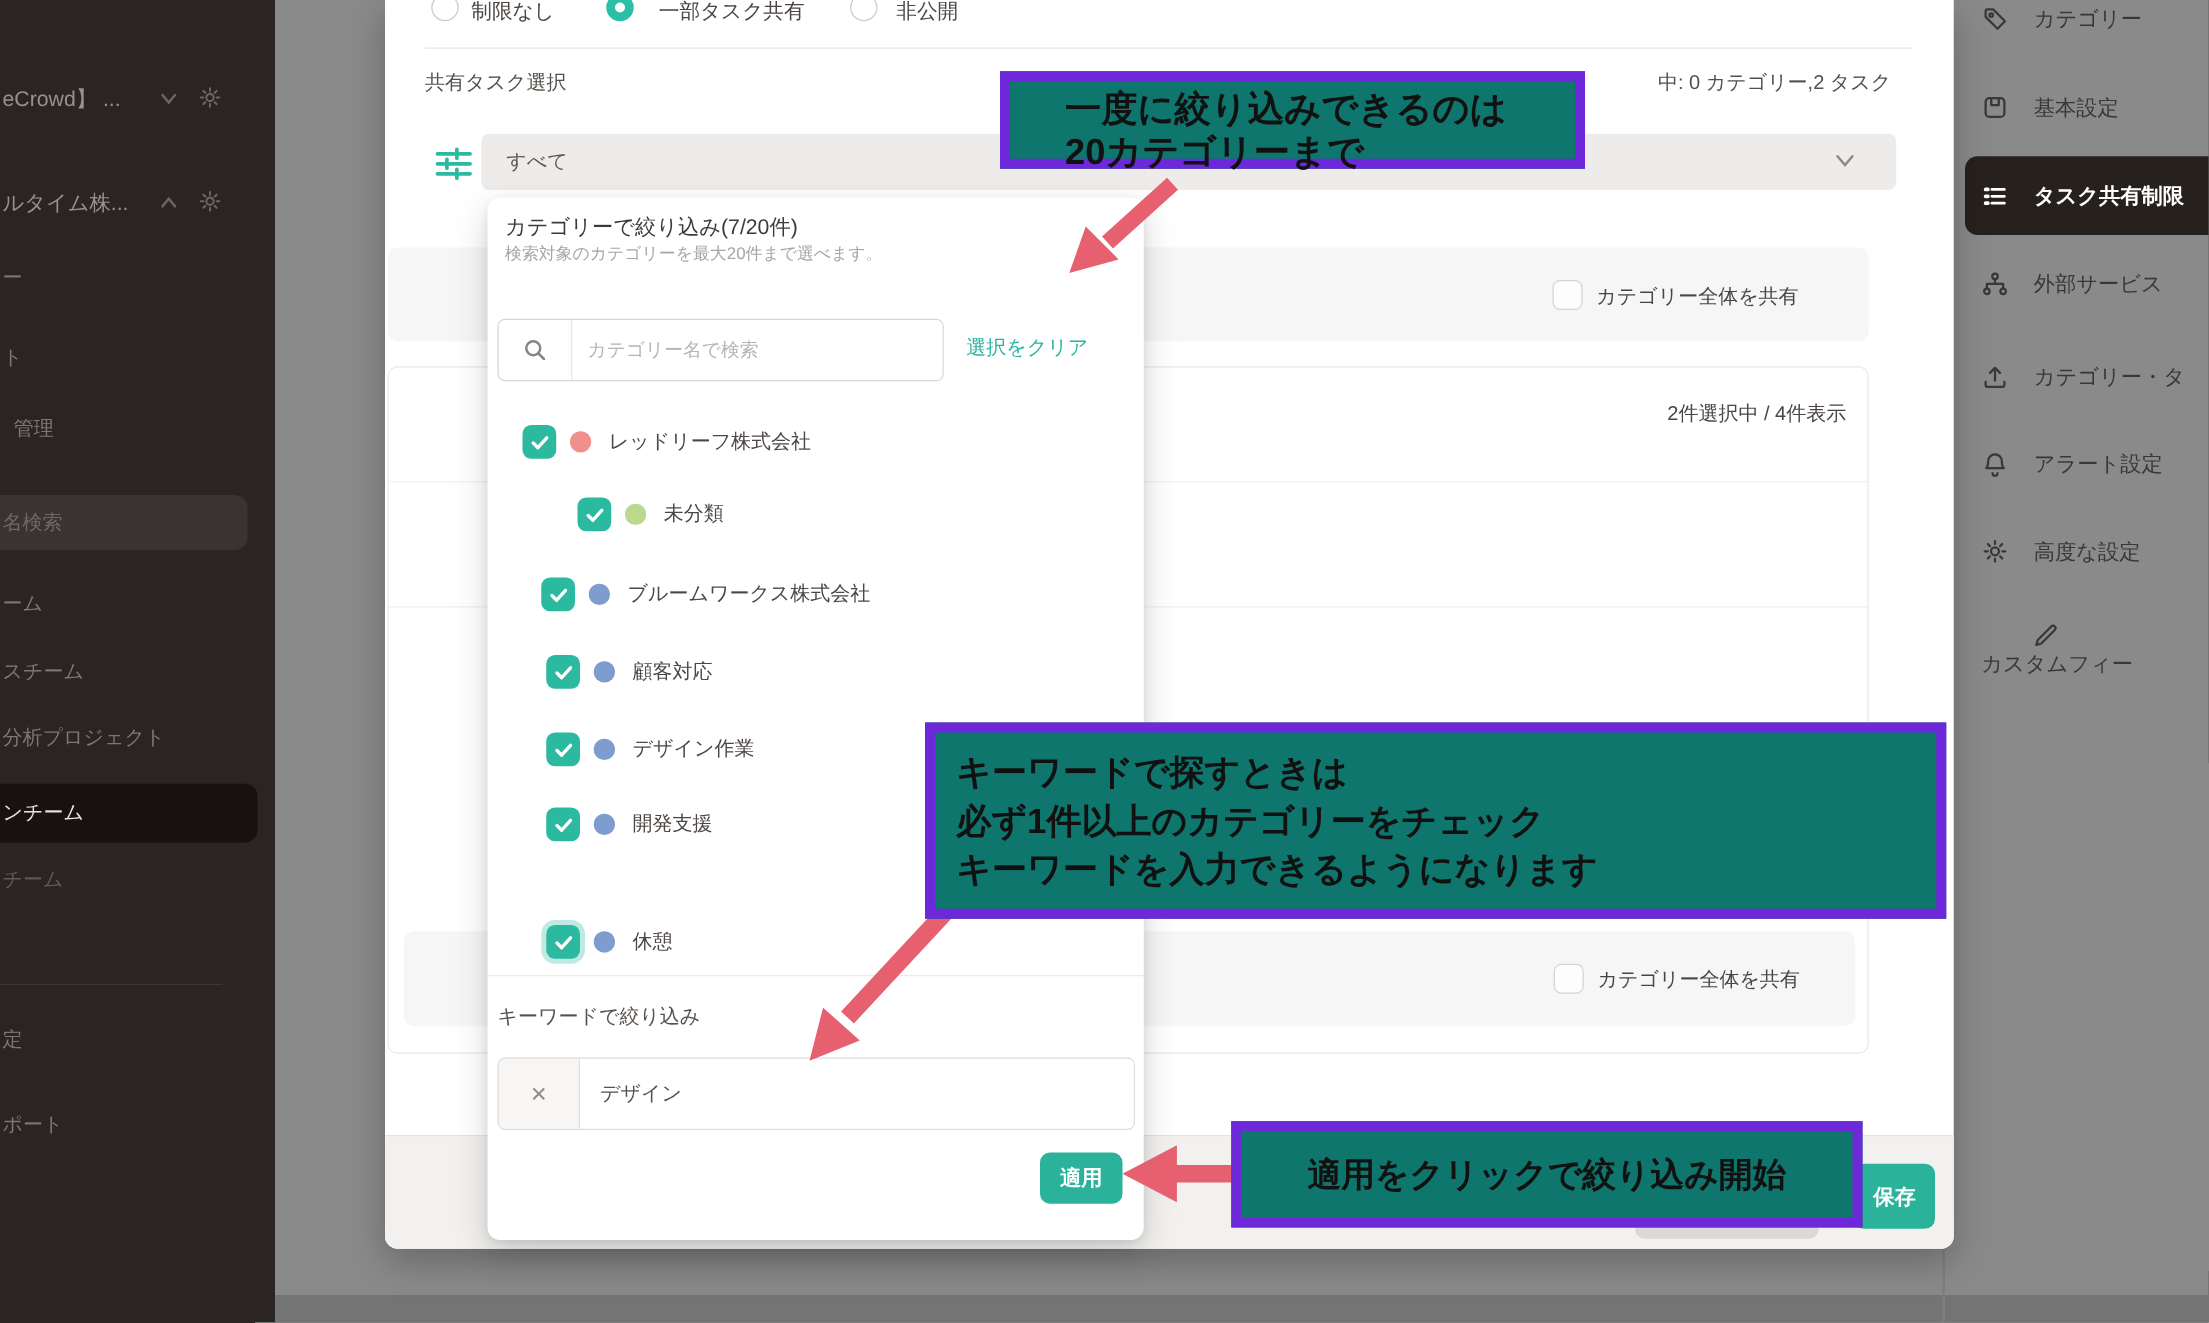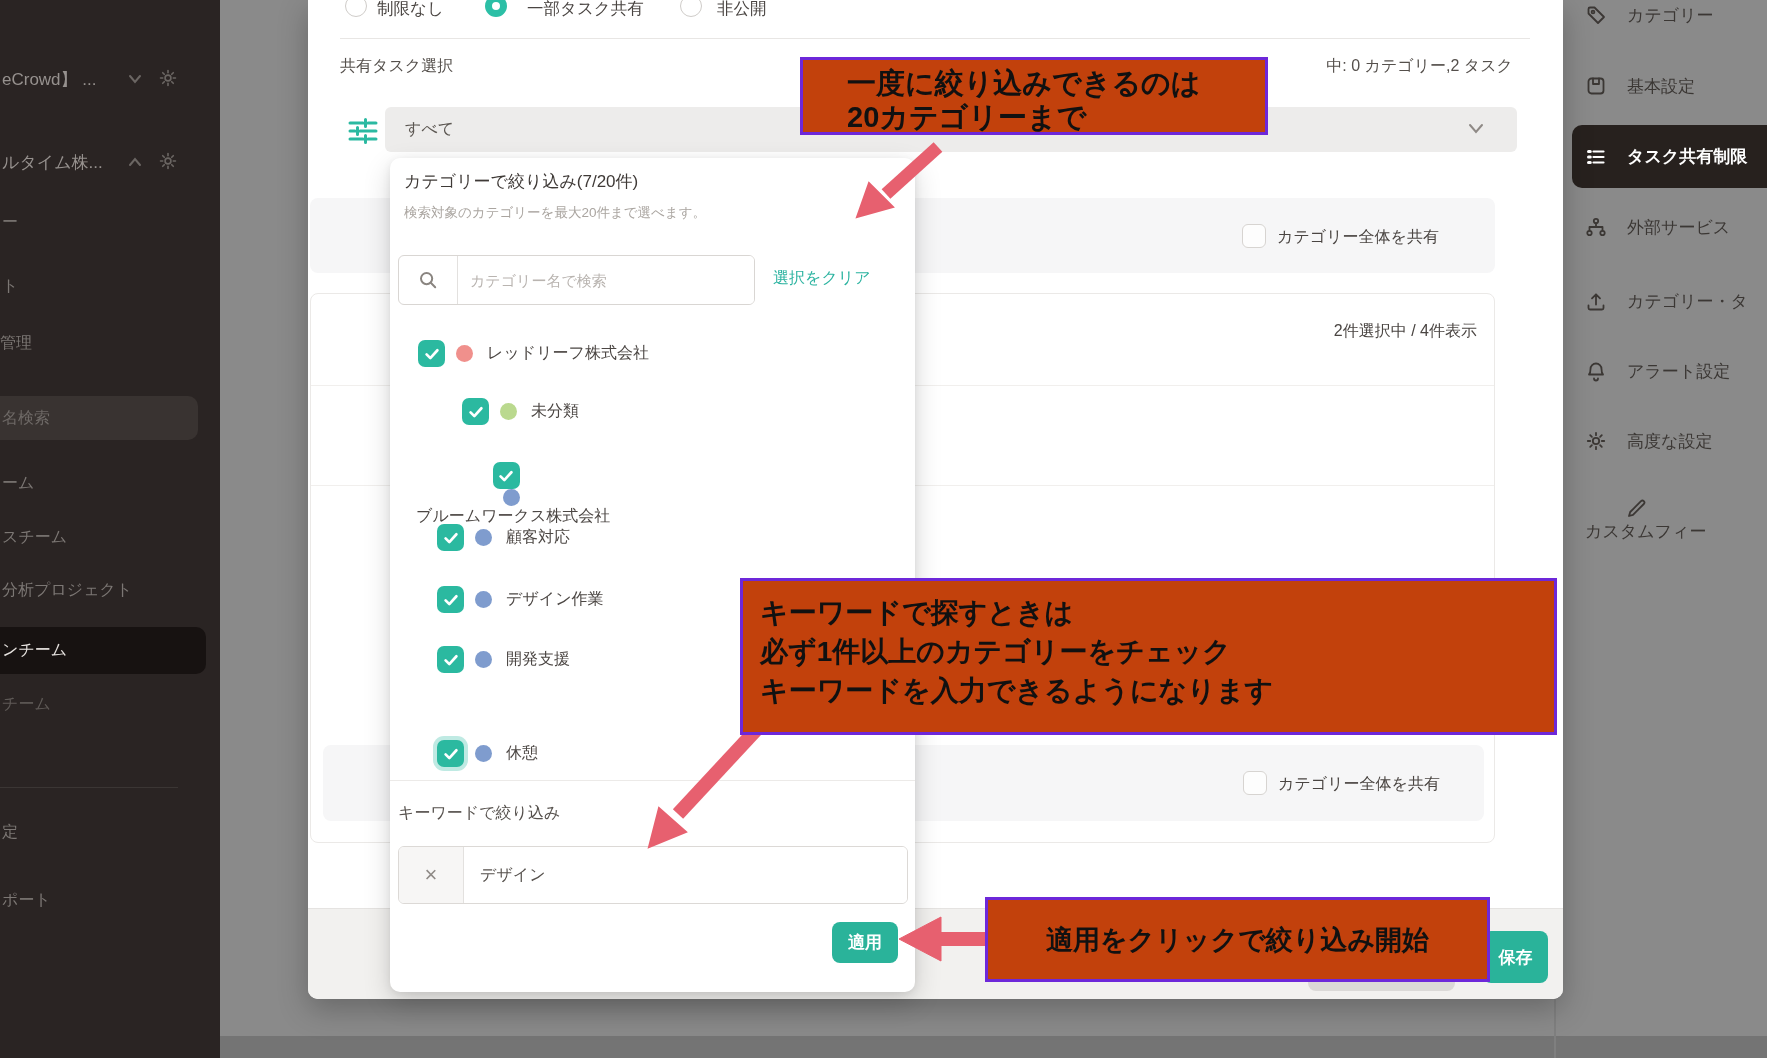--- a/index.html
+++ b/index.html
@@ -43,21 +43,21 @@
   .mfooter{position:absolute;left:0;top:908px;width:1255px;height:91px;background:#f2f1ef;border-top:1px solid #e5e3e1;border-radius:0 0 10px 10px;box-sizing:border-box;}
   .btn-teal{background:#2ab39a;color:#fff;border:none;border-radius:8px;font-weight:bold;font-size:17px;
             font-family:inherit;display:flex;align-items:center;justify-content:center;cursor:pointer;}
   .save{position:absolute;left:1175px;top:22px;width:65px;height:52px;}
   .cancel-sliver{position:absolute;left:1000px;top:64px;width:147px;height:18px;background:#dbd9d7;border-radius:0 0 8px 8px;}
 
   
   .popup{left:390px;top:158px;width:525px;height:834px;background:#fff;border-radius:10px;z-index:20;
          box-shadow:0 10px 28px rgba(0,0,0,.16),0 2px 8px rgba(0,0,0,.08);}
   .pp-title{position:absolute;left:14px;top:12px;font-size:17px;color:#3f3a37;}
-  .pp-sub{position:absolute;left:14px;top:46px;font-size:13.5px;color:#aaa5a0;}
+  .pp-sub{position:absolute;left:14px;top:36px;font-size:13.5px;color:#aaa5a0;}
   .pp-search{position:absolute;left:8px;top:97px;width:357px;height:50px;border:1px solid #d9d6d3;border-radius:6px;
              box-sizing:border-box;display:flex;align-items:stretch;overflow:hidden;background:#fff;}
   .pp-search .icn{width:58px;display:flex;align-items:center;justify-content:center;border-right:1px solid #e3e1df;}
   .pp-search input{border:none;outline:none;flex:1;font-size:15px;padding:0 12px;color:#55504c;font-family:inherit;}
   .pp-search input::placeholder{color:#b9b4b0;}
   .pp-clear{position:absolute;left:383px;top:110px;font-size:16px;color:#2bb3a0;white-space:nowrap;cursor:pointer;}
   .cat-row{position:absolute;display:flex;align-items:center;height:27px;}
   .cat-row .cb{width:27px;height:27px;border-radius:7px;background:#2bb9a0;display:flex;align-items:center;justify-content:center;flex:none;}
   .cat-row .cb.glow{box-shadow:0 0 0 4px rgba(43,185,161,.3);}
   .cat-row .dot{width:17px;height:17px;border-radius:50%;margin-left:11px;flex:none;}
@@ -74,21 +74,21 @@
   
   .nav-item{position:absolute;display:flex;align-items:center;color:#3b3734;font-size:17px;z-index:2;}
   .nav-item .ni{width:22px;height:22px;margin-right:20px;flex:none;}
   .nav-item svg{stroke:#3b3734;fill:none;stroke-width:1.8;stroke-linecap:round;stroke-linejoin:round;}
   .nav-active{position:absolute;left:1572px;top:125px;width:200px;height:63px;background:#27211e;border-radius:10px 0 0 10px;
               display:flex;align-items:center;padding-left:13px;box-sizing:border-box;color:#fff;font-size:17px;font-weight:bold;z-index:2;}
   .nav-active .ni{width:22px;height:22px;margin-right:20px;flex:none;}
   .nav-active svg{stroke:#fff;fill:none;stroke-width:2.2;stroke-linecap:round;stroke-linejoin:round;}
 
   
-  .callout{position:absolute;background:#c2410c;border:3px solid #6d28d9;box-sizing:border-box;z-index:30;
+  .callout{position:absolute;background:#0f766e;border:8px solid #6d28d9;box-sizing:border-box;z-index:30;
            color:#111;font-weight:bold;}
   .co1{left:800px;top:57px;width:468px;height:78px;padding:6px 0 0 44px;font-size:29px;line-height:34px;white-space:nowrap;}
   .co2{left:740px;top:578px;width:817px;height:157px;padding:12px 0 0 17px;font-size:28px;line-height:39px;white-space:nowrap;}
   .co3{left:985px;top:897px;width:505px;height:85px;font-size:27px;display:flex;align-items:center;justify-content:center;white-space:nowrap;}
   .arrows{left:0;top:0;width:1767px;height:1058px;z-index:29;pointer-events:none;}
 
   .bottom-strip{left:0;top:1036px;width:1767px;height:22px;background:#747474;z-index:1;}
   .vline{left:1554px;top:999px;width:2px;height:59px;background:#7f7f7f;z-index:1;}
 </style>
 </head>
@@ -126,21 +126,21 @@
         </g>
       </svg>
 
     <div class="row muted" style="top:210px;height:24px;">
         <span class="txt" style="margin-left:2px;">ー</span>
       </div>
     <div class="row muted" style="top:274px;height:24px;">
         <span class="txt" style="margin-left:2px;">ト</span>
       </div>
     <div class="row muted" style="top:331px;height:24px;">
-        <span class="txt" style="margin-left:0;">管理</span>
+        <span class="txt" style="margin-left:11px;">管理</span>
       </div>
 
     <div class="lsb-search">
         <span>名検索</span>
       </div>
 
     <div class="row muted" style="top:471px;height:24px;">
         <span class="txt" style="margin-left:2px;">ーム</span>
       </div>
     <div class="row muted" style="top:525px;height:24px;">
@@ -299,21 +299,21 @@
     </div>
     <div class="cat-row" style="left:28px;top:240px;margin-left:44px;">
       <span class="cb">
           <svg width="20" height="20" viewBox="0 0 24 24">
             <polyline points="5.5,12.5 10,17 18.5,7.5" fill="none" stroke="#fff" stroke-width="3.2" stroke-linecap="round" stroke-linejoin="round"></polyline>
           </svg>
         </span>
       <span class="dot" style="background: rgb(186, 217, 142);"></span>
       <span class="lb">未分類</span>
     </div>
-    <div class="cat-row" style="left:12px;top:304px;flex-direction:column;">
+    <div class="cat-row" style="left:43px;top:304px;">
       <span class="cb">
           <svg width="20" height="20" viewBox="0 0 24 24">
             <polyline points="5.5,12.5 10,17 18.5,7.5" fill="none" stroke="#fff" stroke-width="3.2" stroke-linecap="round" stroke-linejoin="round"></polyline>
           </svg>
         </span>
       <span class="dot" style="background: rgb(127, 156, 206);"></span>
       <span class="lb">ブルームワークス株式会社</span>
     </div>
     <div class="cat-row" style="left:47px;top:366px;">
       <span class="cb">

